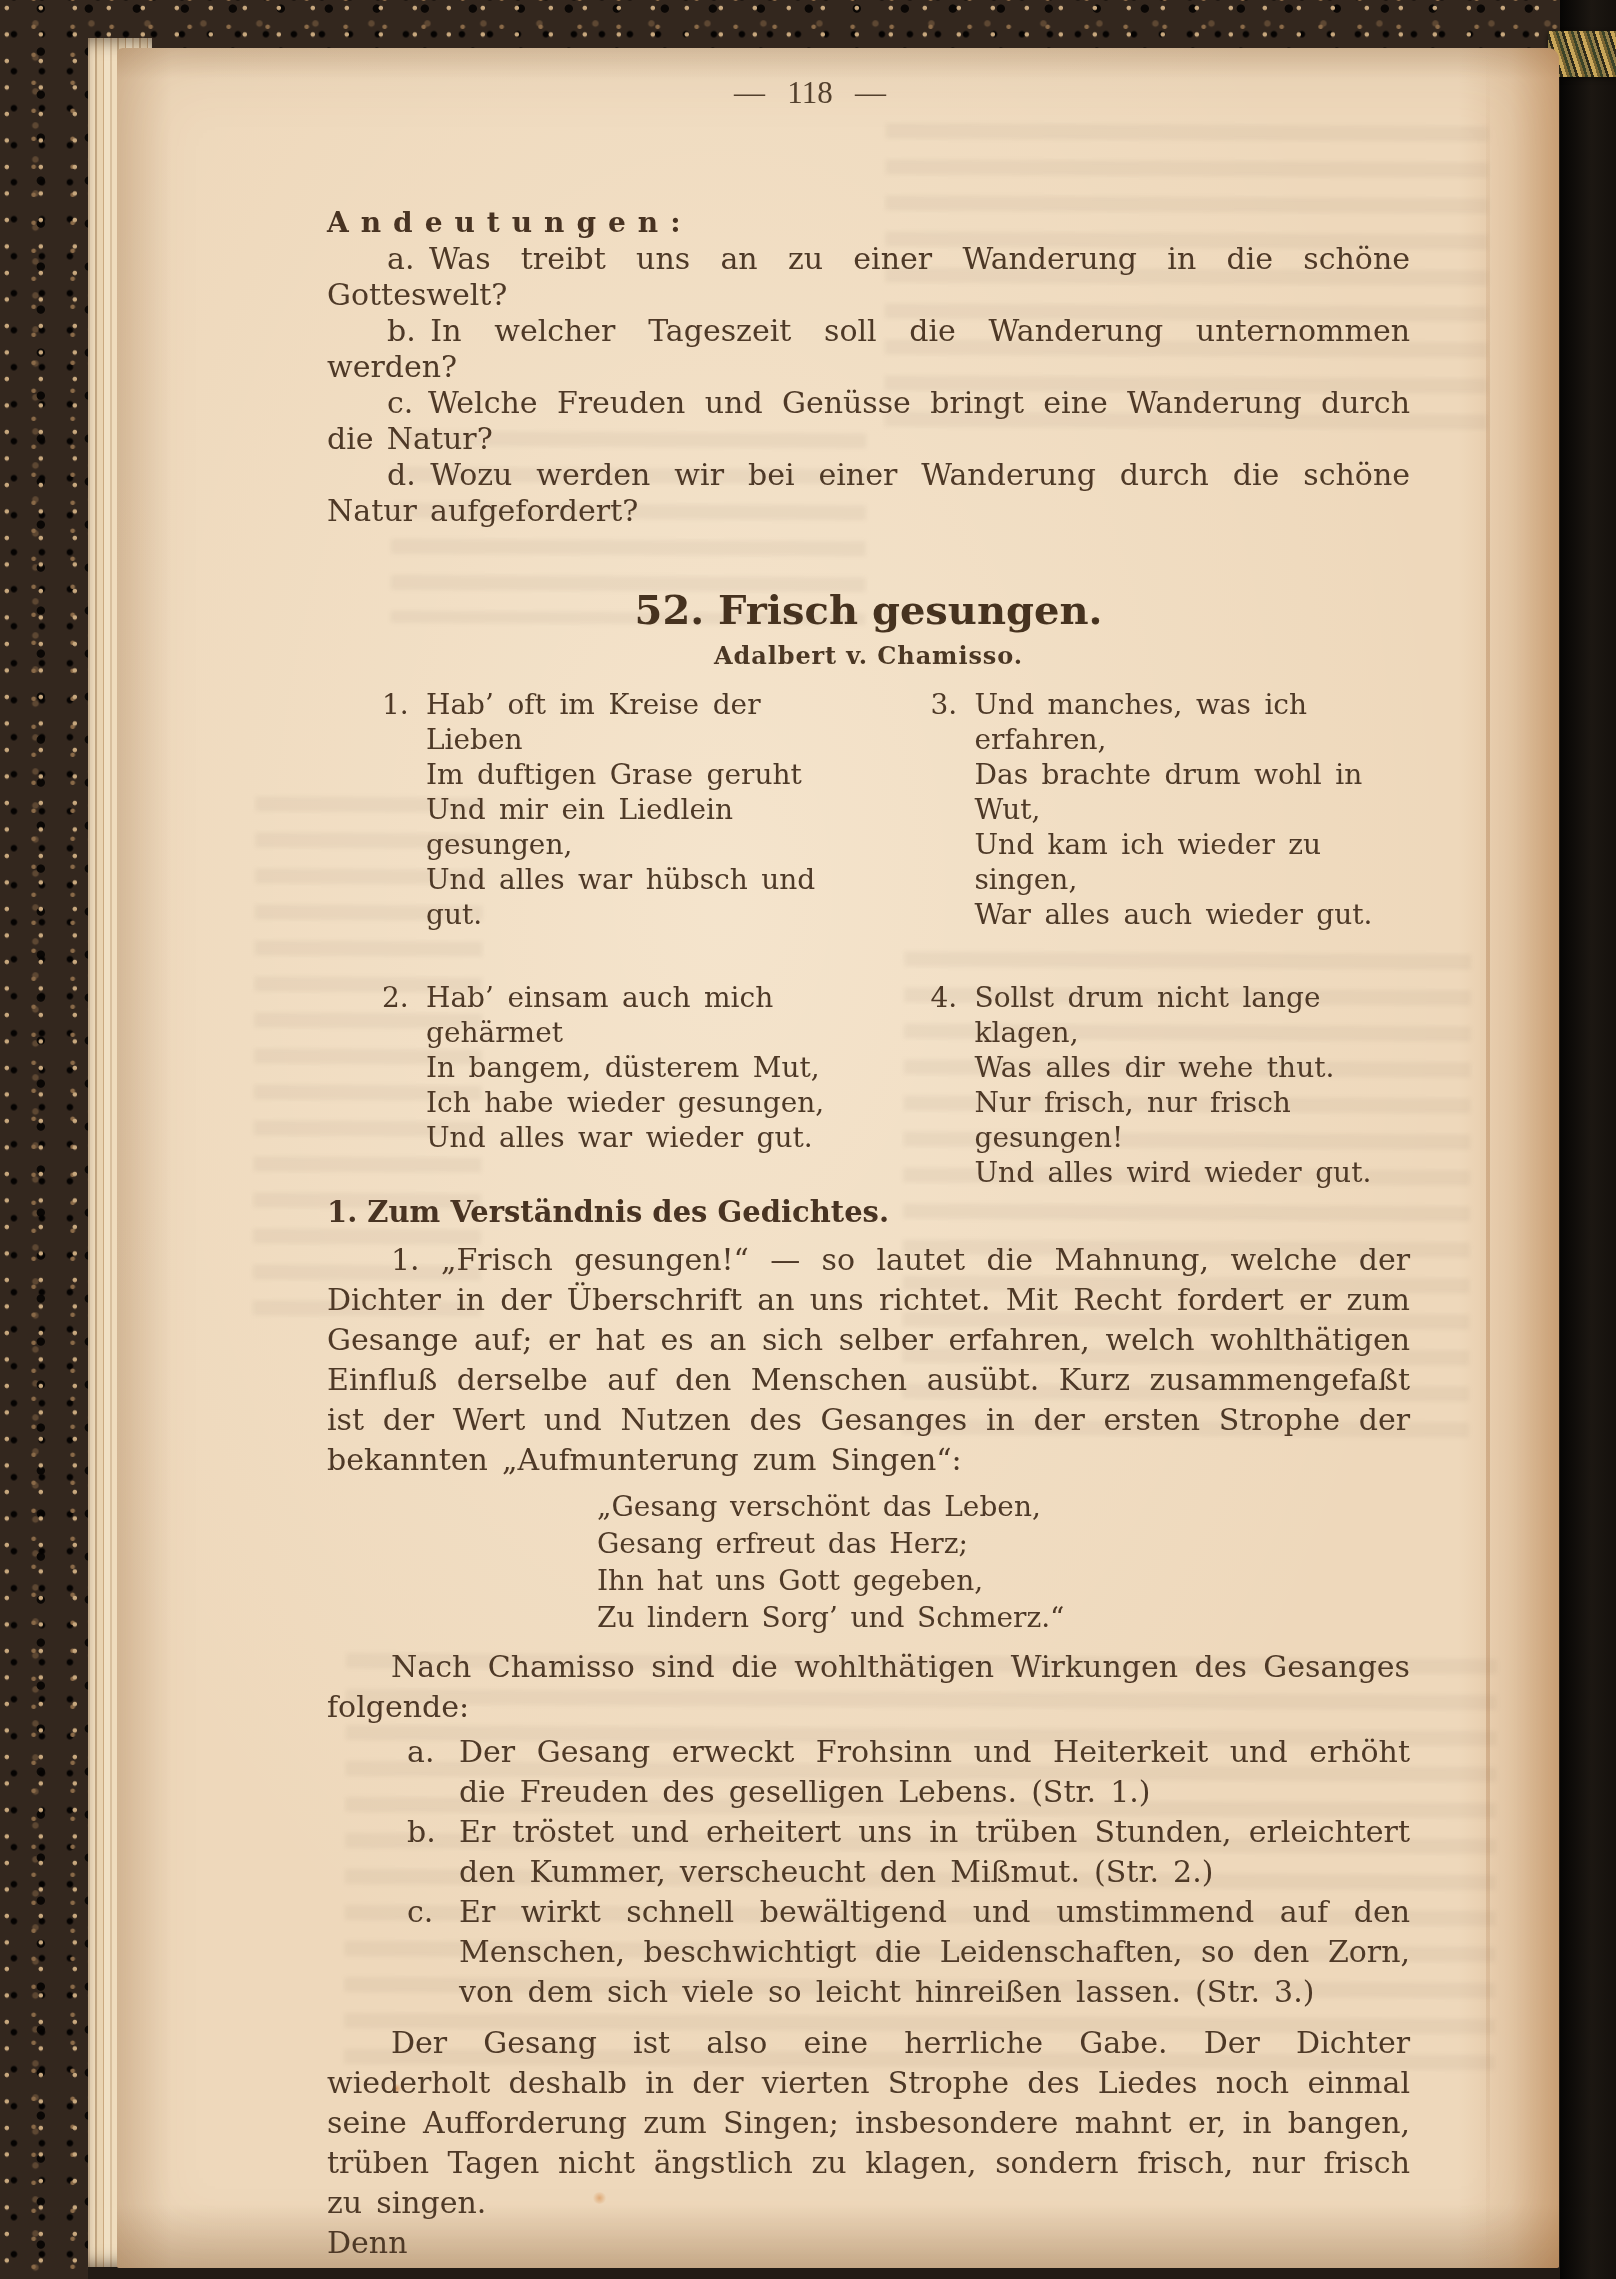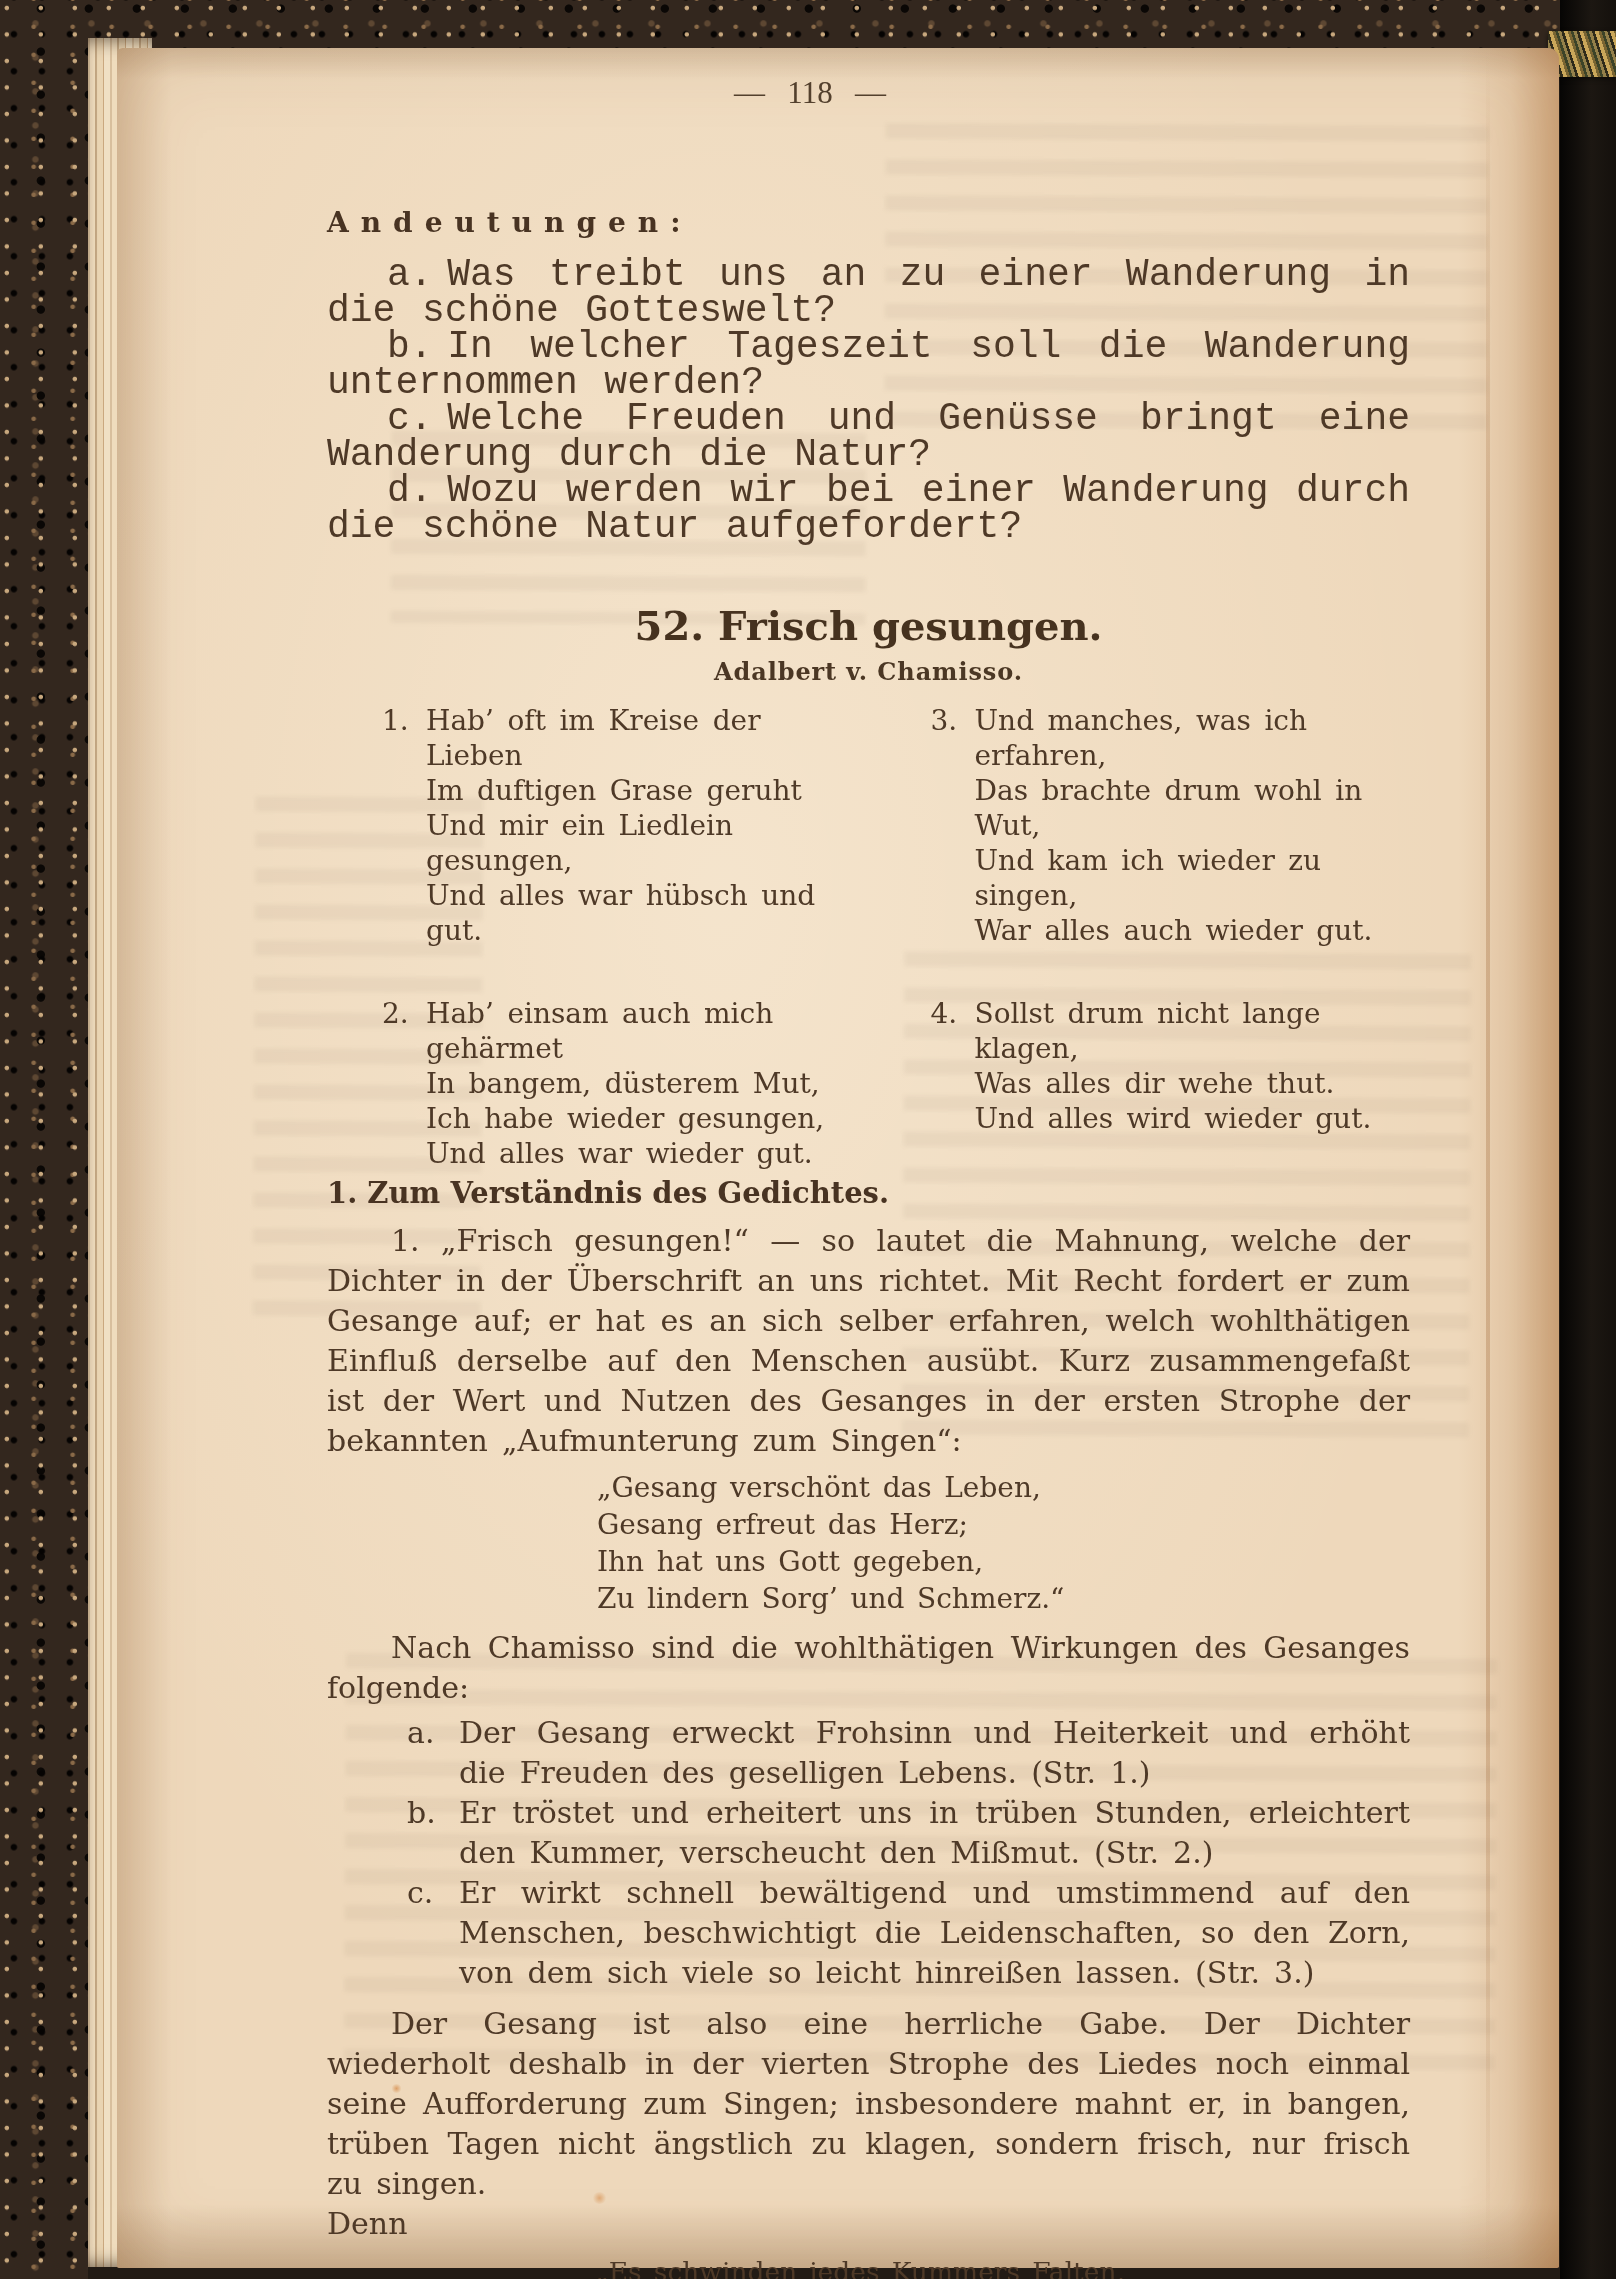--- a/index.html
+++ b/index.html
@@ -63,21 +63,21 @@
   .g3{left:786px;top:905px;width:567px;height:493px;}
   .g4{left:137px;top:749px;width:228px;height:530px;}
   .g5{left:228px;top:1608px;width:1151px;height:420px;}
   .stain{position:absolute;border-radius:50%;}
   .s1{left:274px;top:2036px;width:11px;height:9.1px;background:radial-gradient(circle,rgba(205,112,32,.55),rgba(205,112,32,0) 70%);}
   .s2{left:475px;top:2144px;width:14.6px;height:12px;background:radial-gradient(circle,rgba(205,112,32,.45),rgba(205,112,32,0) 70%);}
 
   .content{position:absolute;left:210px;top:0;width:1083px;color:#4e3927;}
   .pagenum{margin-top:27.4px;padding-right:117px;text-align:center;font-size:31px;word-spacing:14.6px;color:#53402d;font-family:Liberation Serif, serif;}
   .heading-and{margin-top:95px;text-align:left;font-size:28px;font-weight:bold;letter-spacing:12px;color:#483322;}
-  .questions{margin-top:18px;font-size:38px;line-height:36px;text-align:justify;word-spacing:3.7px;font-family:Liberation Mono, monospace;}
+  .questions{margin-top:2px;font-size:30px;line-height:36px;text-align:justify;word-spacing:3.7px;}
   .question{text-indent:60px;}
   .qlabel{margin-right:14.6px;}
   .song-head{margin-top:57px;text-align:center;font-size:40px;font-weight:bold;color:#46321f;}
   .song-author{margin-top:8px;text-align:center;font-size:24px;font-weight:bold;letter-spacing:0.9px;color:#4b3724;}
   .poem{display:flex;margin-top:16.4px;font-size:28px;line-height:35px;word-spacing:4.6px;}
   .poem-col{width:50%;box-sizing:border-box;}
   .poem-col-1{padding-left:55px;}
   .poem-col-2{padding-left:62px;}
   .stanza{display:flex;margin-bottom:48px;}
   .stanza:last-child{margin-bottom:0;}
@@ -168,20 +168,21 @@
               <div>Das brachte drum wohl in Wut,</div>
               <div>Und kam ich wieder zu singen,</div>
               <div>War alles auch wieder gut.</div>
             </div>
           </div>
           <div class="stanza">
             <div class="stanza-num">4.</div>
             <div class="stanza-lines">
               <div>Sollst drum nicht lange klagen,</div>
               <div>Was alles dir wehe thut.</div>
+              <div>Nur frisch, nur frisch gesungen!</div>
               <div>Und alles wird wieder gut.</div>
             </div>
           </div>
         </div>
       </div>
 
       <div class="analysis-heading">1. Zum Verständnis des Gedichtes.</div>
 
       <div class="para">1. „Frisch gesungen!“ — so lautet die Mahnung, welche der Dichter in der Überschrift an uns richtet. Mit Recht fordert er zum Gesange auf; er hat es an sich selber erfahren, welch wohlthätigen Einfluß derselbe auf den Menschen ausübt. Kurz zusammengefaßt ist der Wert und Nutzen des Gesanges in der ersten Strophe der bekannten „Aufmunterung zum Singen“:</div>
 

